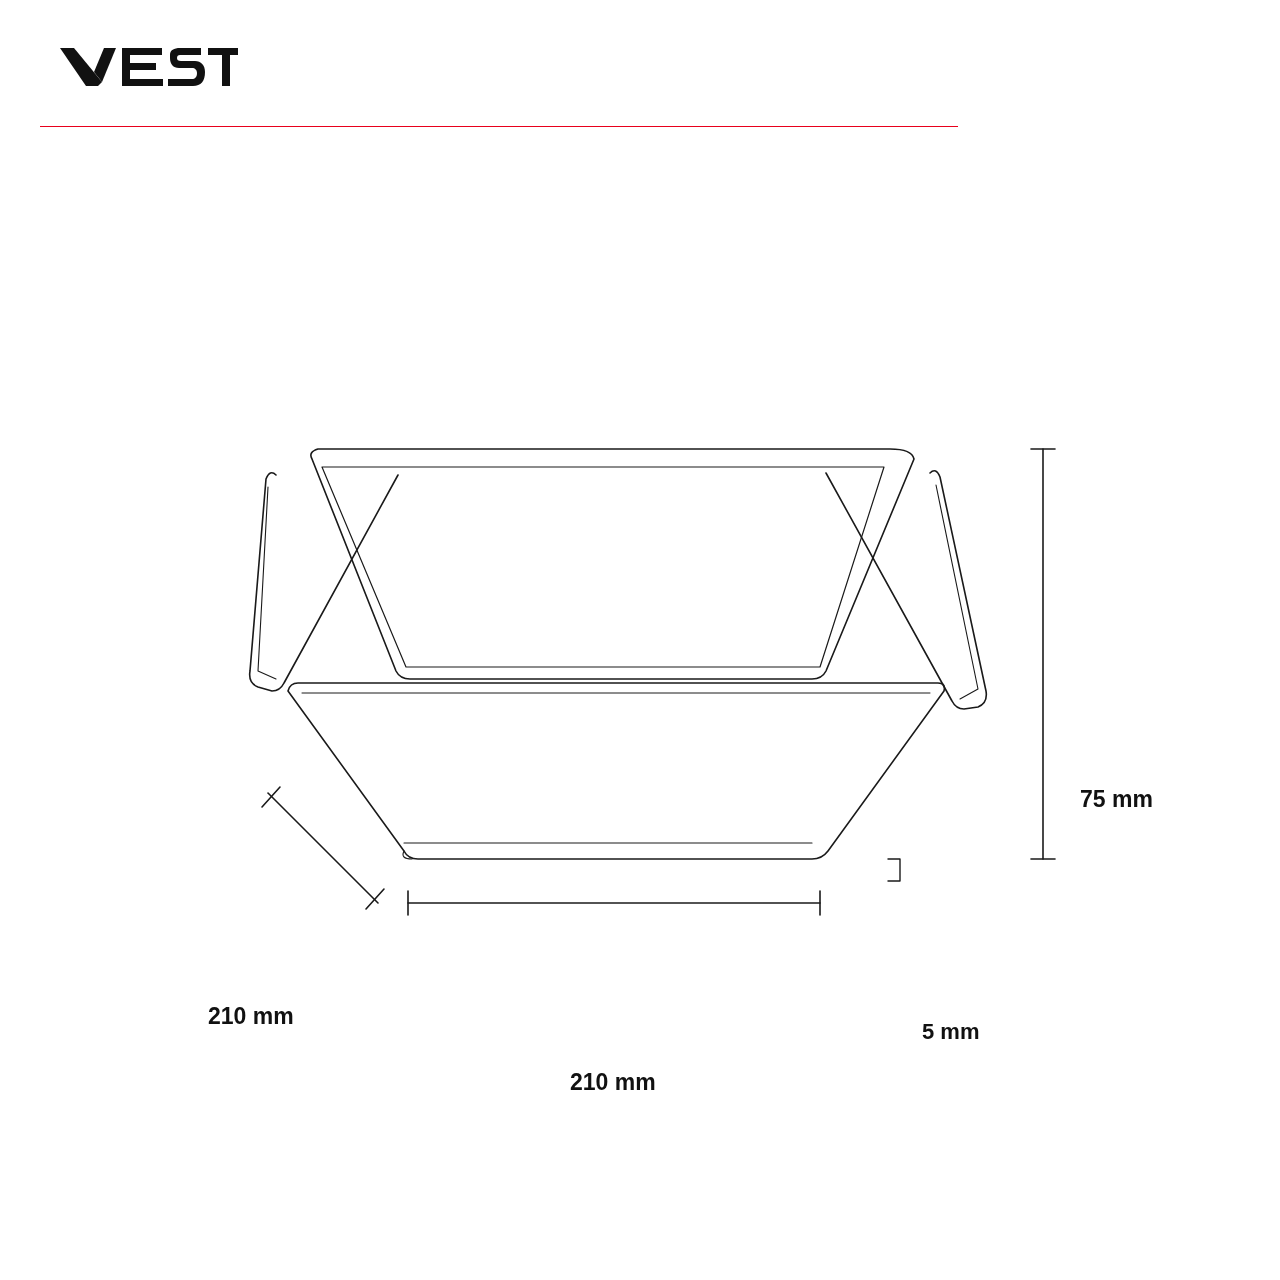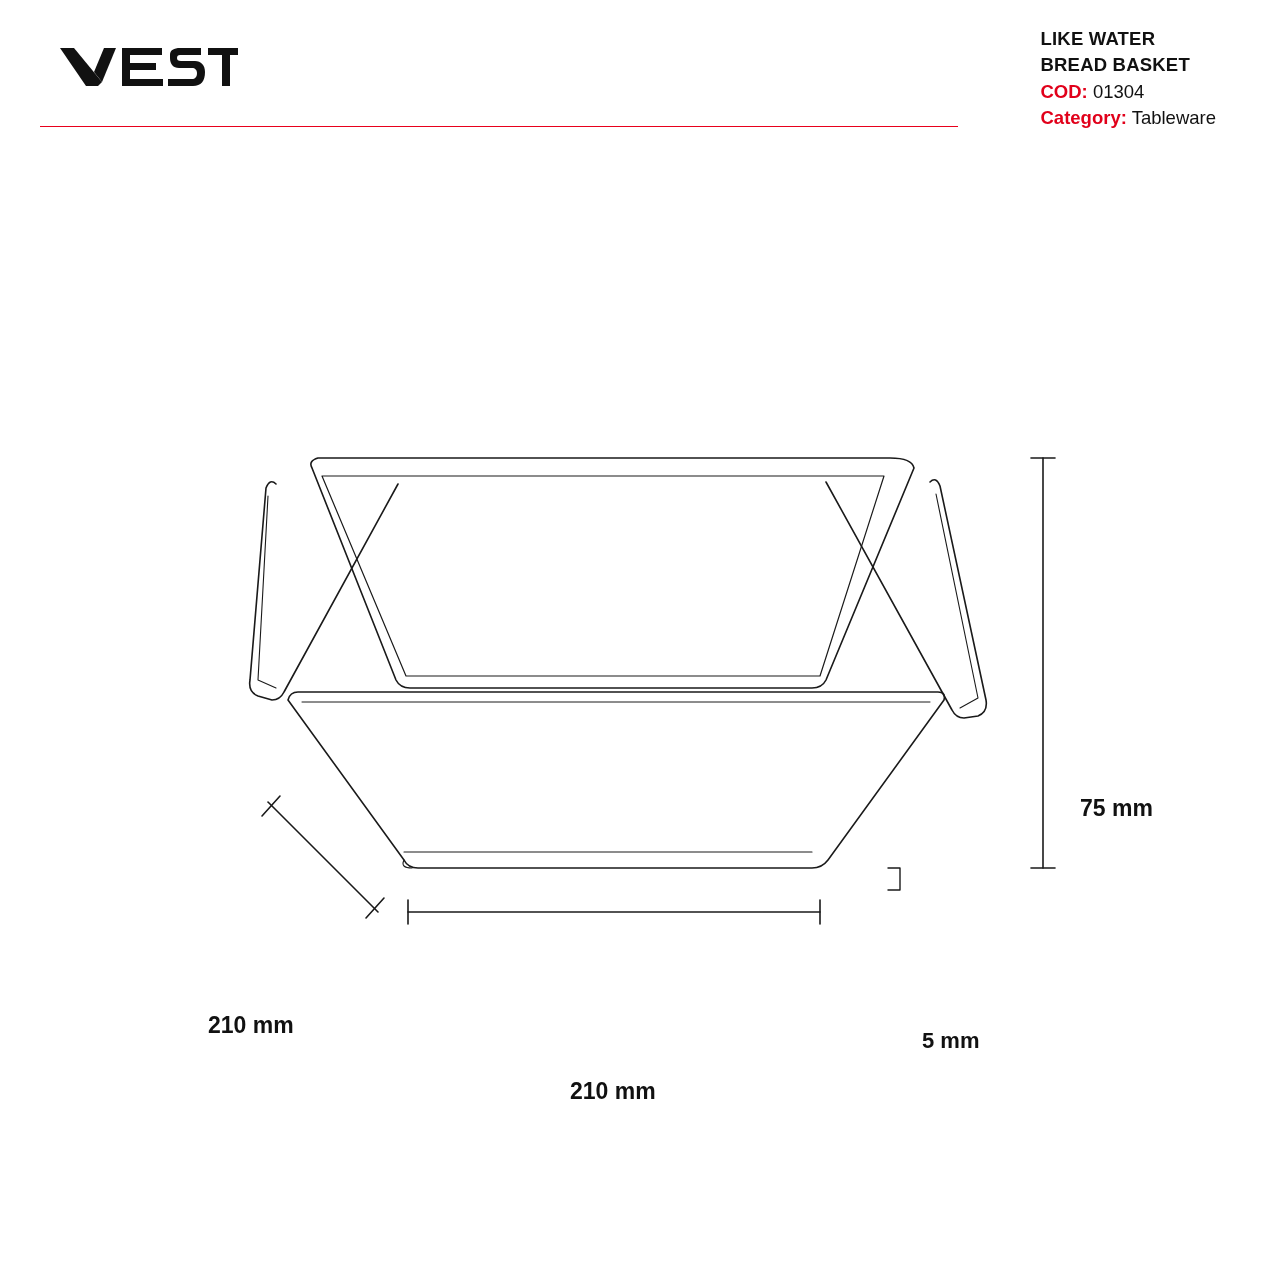--- a/index.html
+++ b/index.html
@@ -64,21 +64,21 @@
     top: 126px;
     width: 918px;
     height: 1px;
     background: #e8001c;
   }
 
   
   .drawing {
     position: absolute;
     left: 0;
-    top: 140px;
+    top: 131px;
     width: 1108px;
     height: 1140px;
   }
   .drawing svg { display: block; }
 
   .dim-text {
     position: absolute;
     font-size: 23px;
     font-weight: bold;
     color: #111;
@@ -107,32 +107,20 @@
                C139,28 137,26 134,26 H121 C115,26 112,22 112,16 Z" fill="#111"></path>
 
       <path d="M150,6 H186 V13 H172 V44 H164 V13 H150 Z" fill="#111"></path>
 
       <g transform="translate(-6,0)">
         <polygon points="196,44 210,6 222,6 236,44 227,44 216,14 206,44" fill="#111"></polygon>
       </g>
     </svg>
   </div>
 
-  <div class="meta">
-    <div class="title-line">LIKE WATER</div>
-    <div class="title-line">BREAD BASKET</div>
-    <div class="kv">
-      <span class="label">COD:</span>
-      <span class="value">01304</span>
-    </div>
-    <div class="kv">
-      <span class="label">Category:</span>
-      <span class="value">Tableware</span>
-    </div>
-  </div>
 
   <div class="rule"></div>
 </div>
 
 <div class="drawing">
   <svg viewBox="0 0 1280 1140" width="1280" height="1140">
     <g fill="none" stroke="#1a1a1a" stroke-width="1.6" stroke-linejoin="round" stroke-linecap="round">
 
       <path d="M312,328 Q308,321 318,318 L890,318 Q912,318 914,328 L826,540 Q822,548 812,548 L410,548 Q400,548 396,540 Z"></path>
 

